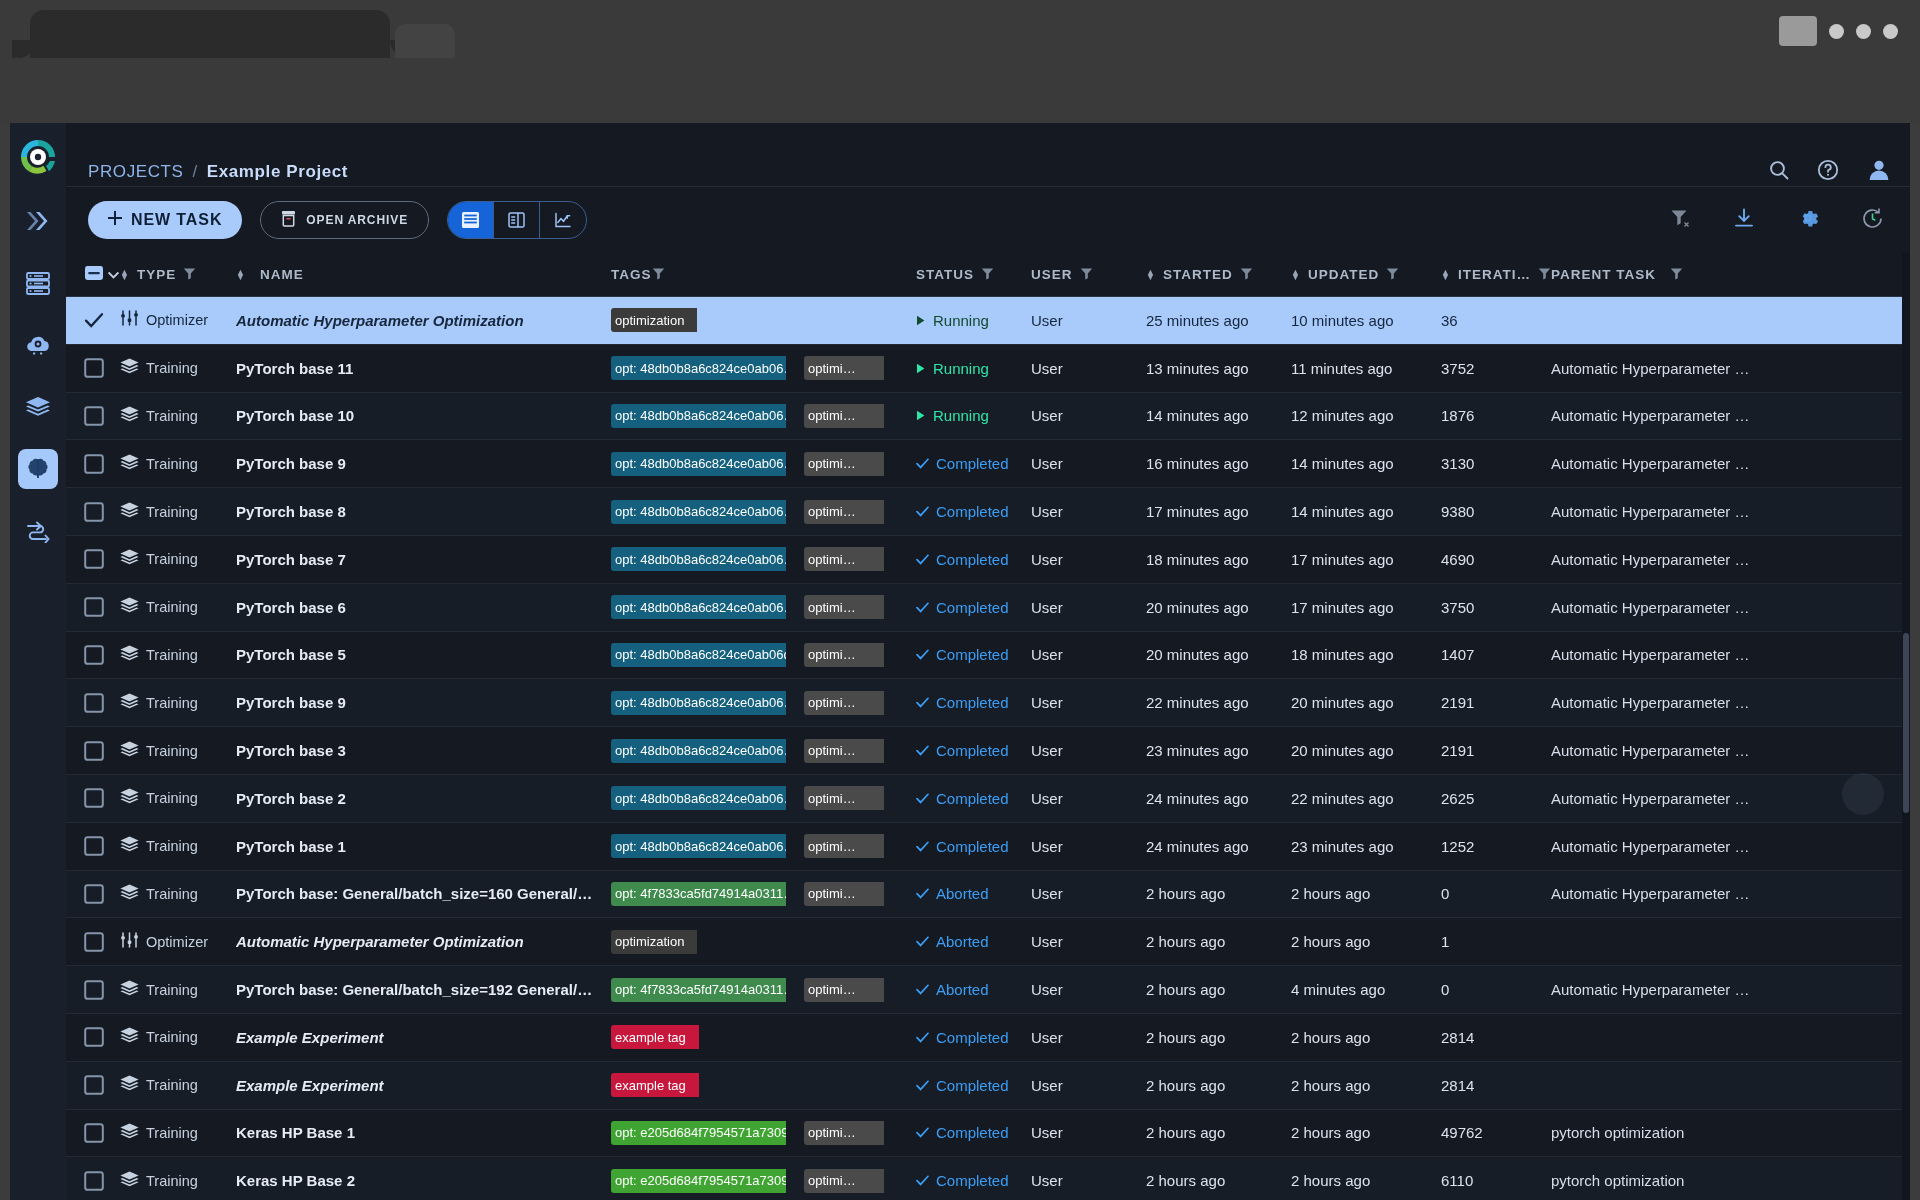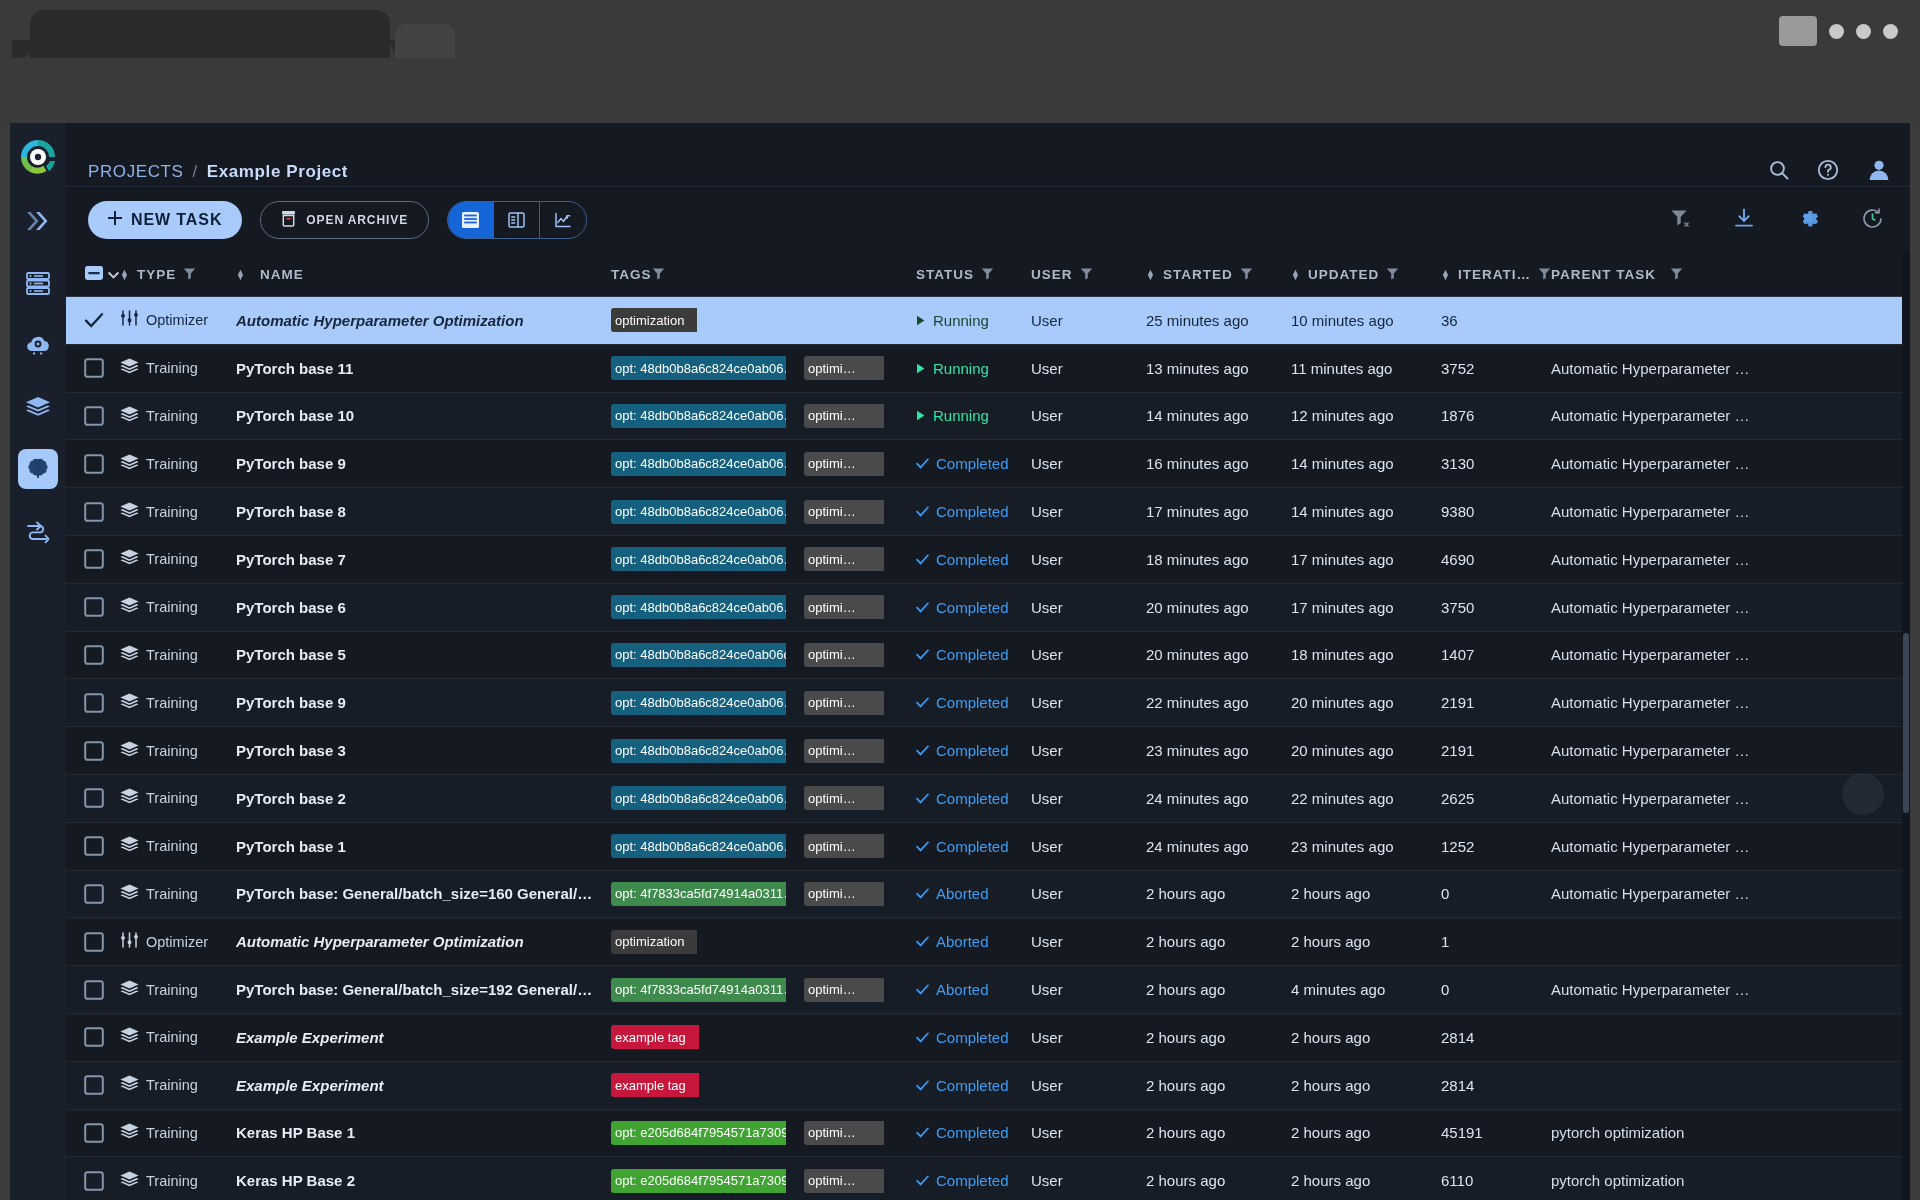--- a/index.html
+++ b/index.html
@@ -1118,21 +1118,21 @@
           </div>
           <div class="c-status">
             <span><svg width="13" height="11" viewBox="0 0 13 11" fill="none" stroke="#3b9ef5" stroke-width="1.7" stroke-linecap="round">
                 <path d="M1 5.6 4.6 9.4 12 1.3"></path>
               </svg></span>
             <span class="st-completed" style="color:#3b9ef5">Completed</span>
           </div>
           <div class="c-user">User</div>
           <div class="c-started">2 hours ago</div>
           <div class="c-updated">2 hours ago</div>
-          <div class="c-iter iter">45191</div>
+          <div class="c-iter iter">49762</div>
           <div class="c-parent parent">pytorch optimization</div>
         </div>
         <div class="trow row-body">
           <div class="c-check">
             <svg width="20" height="20" viewBox="0 0 20 20">
               <rect x="1.2" y="1.2" width="17.6" height="17.6" rx="2.4" fill="none" stroke="#8595a9" stroke-width="2"></rect>
             </svg>
           </div>
           <div class="c-type">
             <span><svg width="19" height="17" viewBox="0 0 19 17" fill="#c7d2e0">

